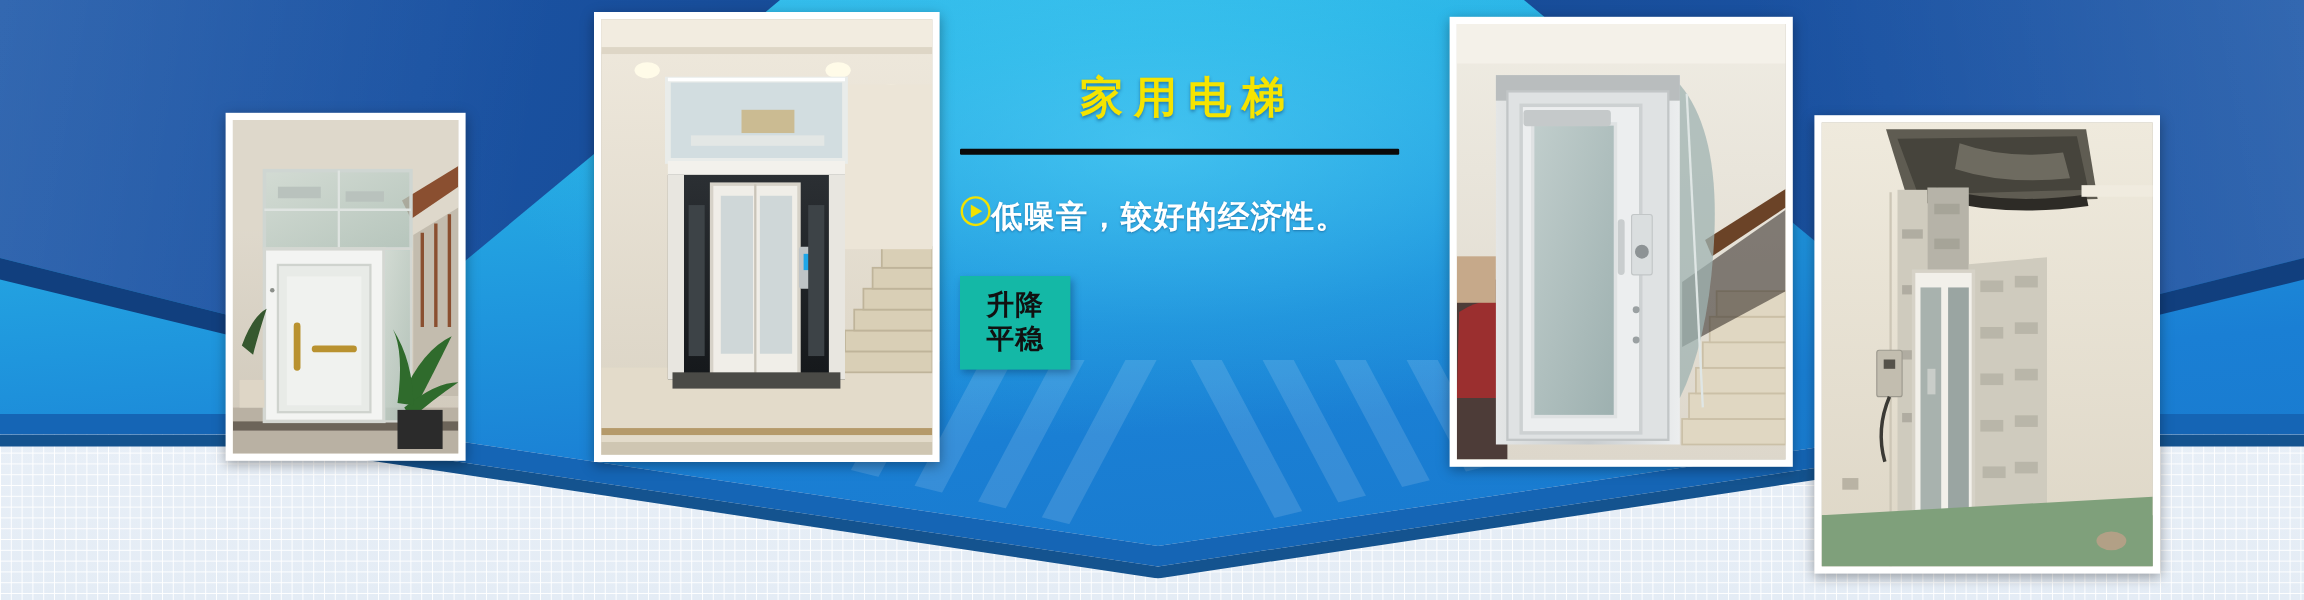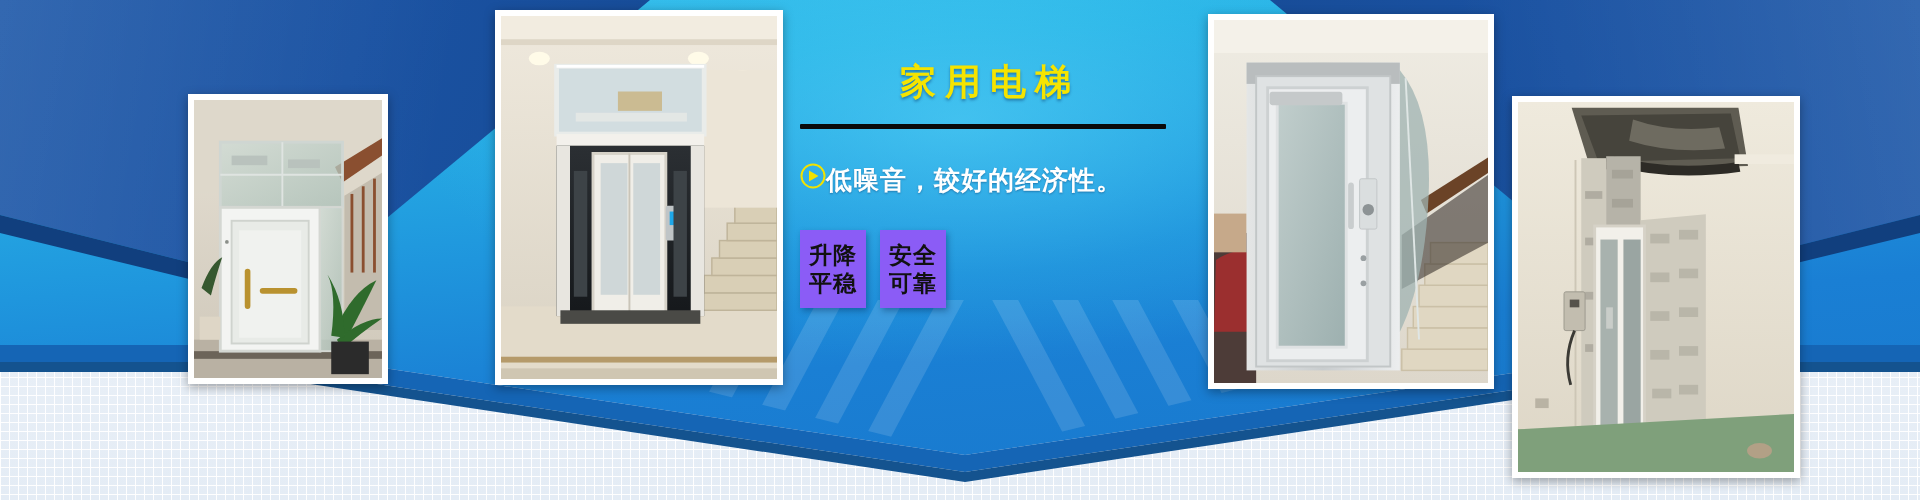--- a/index.html
+++ b/index.html
@@ -134,22 +134,22 @@
   }
   .arrow-ic{width:26px;height:26px;flex:0 0 26px;}
   .subtext{
     color:#ffffff;font-size:26px;font-weight:bold;
     letter-spacing:1px;white-space:nowrap;
     text-shadow:0 1px 2px rgba(0,40,90,.4);
   }
 
   .tags{display:flex;gap:14px;margin-top:32px;}
   .tag{
-    width:66px;height:78px;
-    background:#8b5cf6;
+    width:92px;height:78px;
+    background:#14b8a6;
     display:flex;flex-direction:column;
     align-items:center;justify-content:center;
     box-shadow:2px 3px 6px rgba(0,30,70,.35);
     box-sizing:border-box;
   }
   .tag span{
     display:block;color:#111111;font-size:23px;font-weight:bold;
     line-height:1.22;letter-spacing:1px;white-space:nowrap;
   }
 </style>
@@ -446,20 +446,16 @@
         </svg>
       </span>
       <span class="subtext">低噪音，较好的经济性。</span>
     </div>
 
     <div class="tags">
       <div class="tag">
         <span>升降</span>
         <span>平稳</span>
       </div>
-      <div class="tag">
-        <span>安全</span>
-        <span>可靠</span>
-      </div>
     </div>
 
   </div>
 </div>
 
 </body></html>

